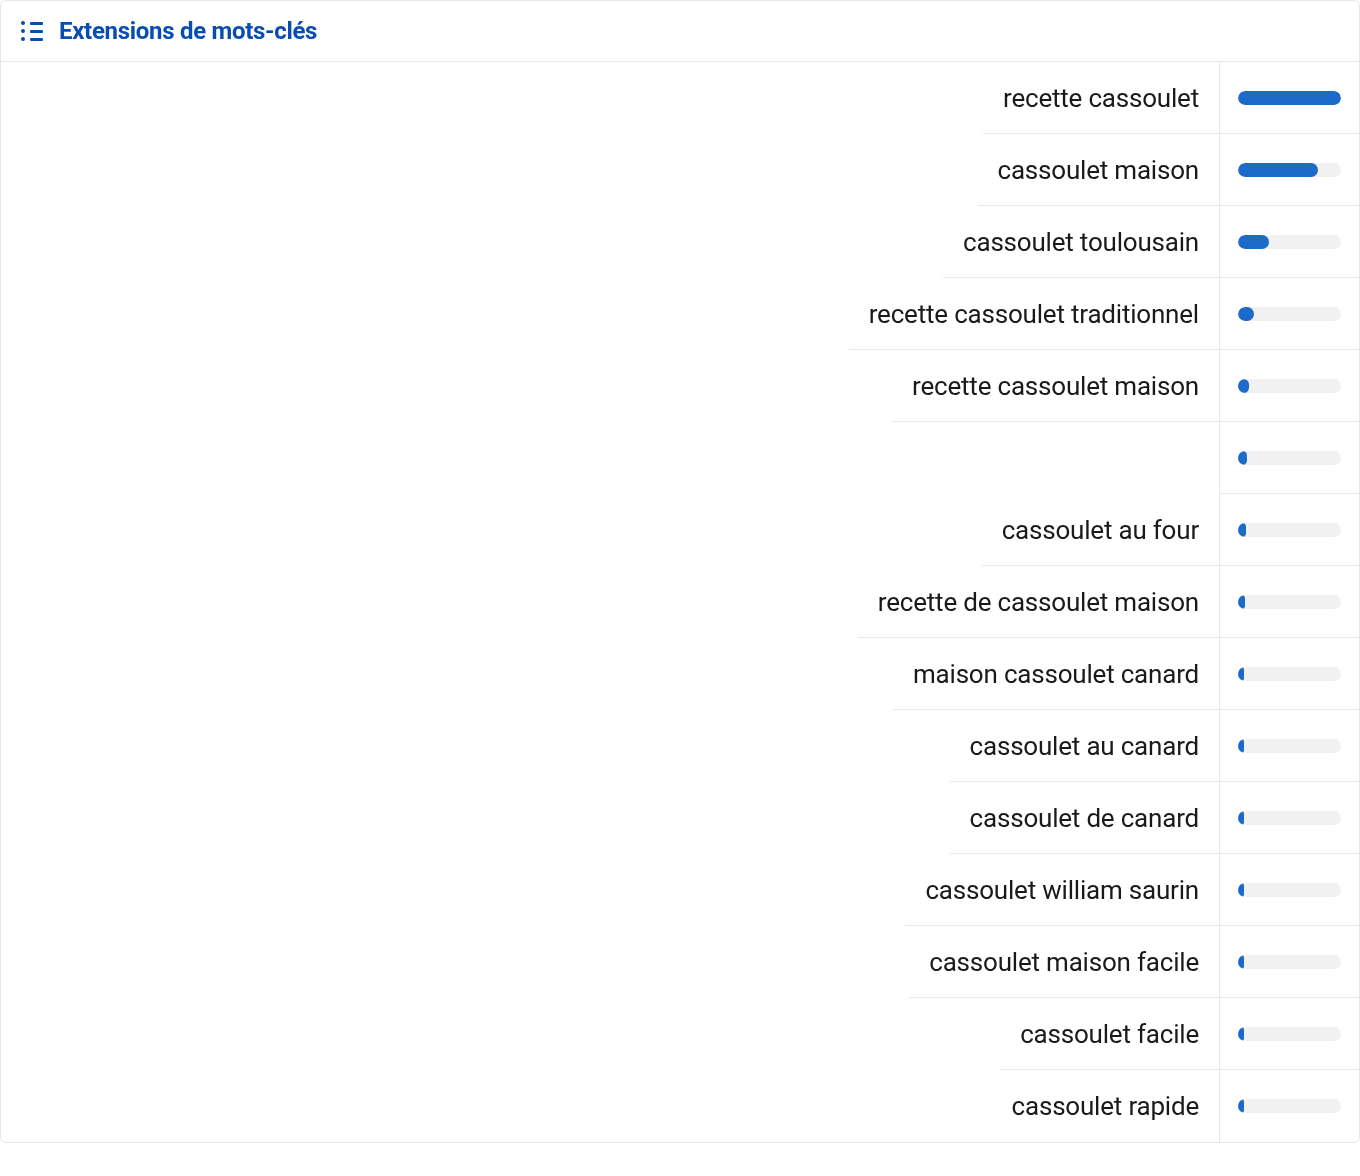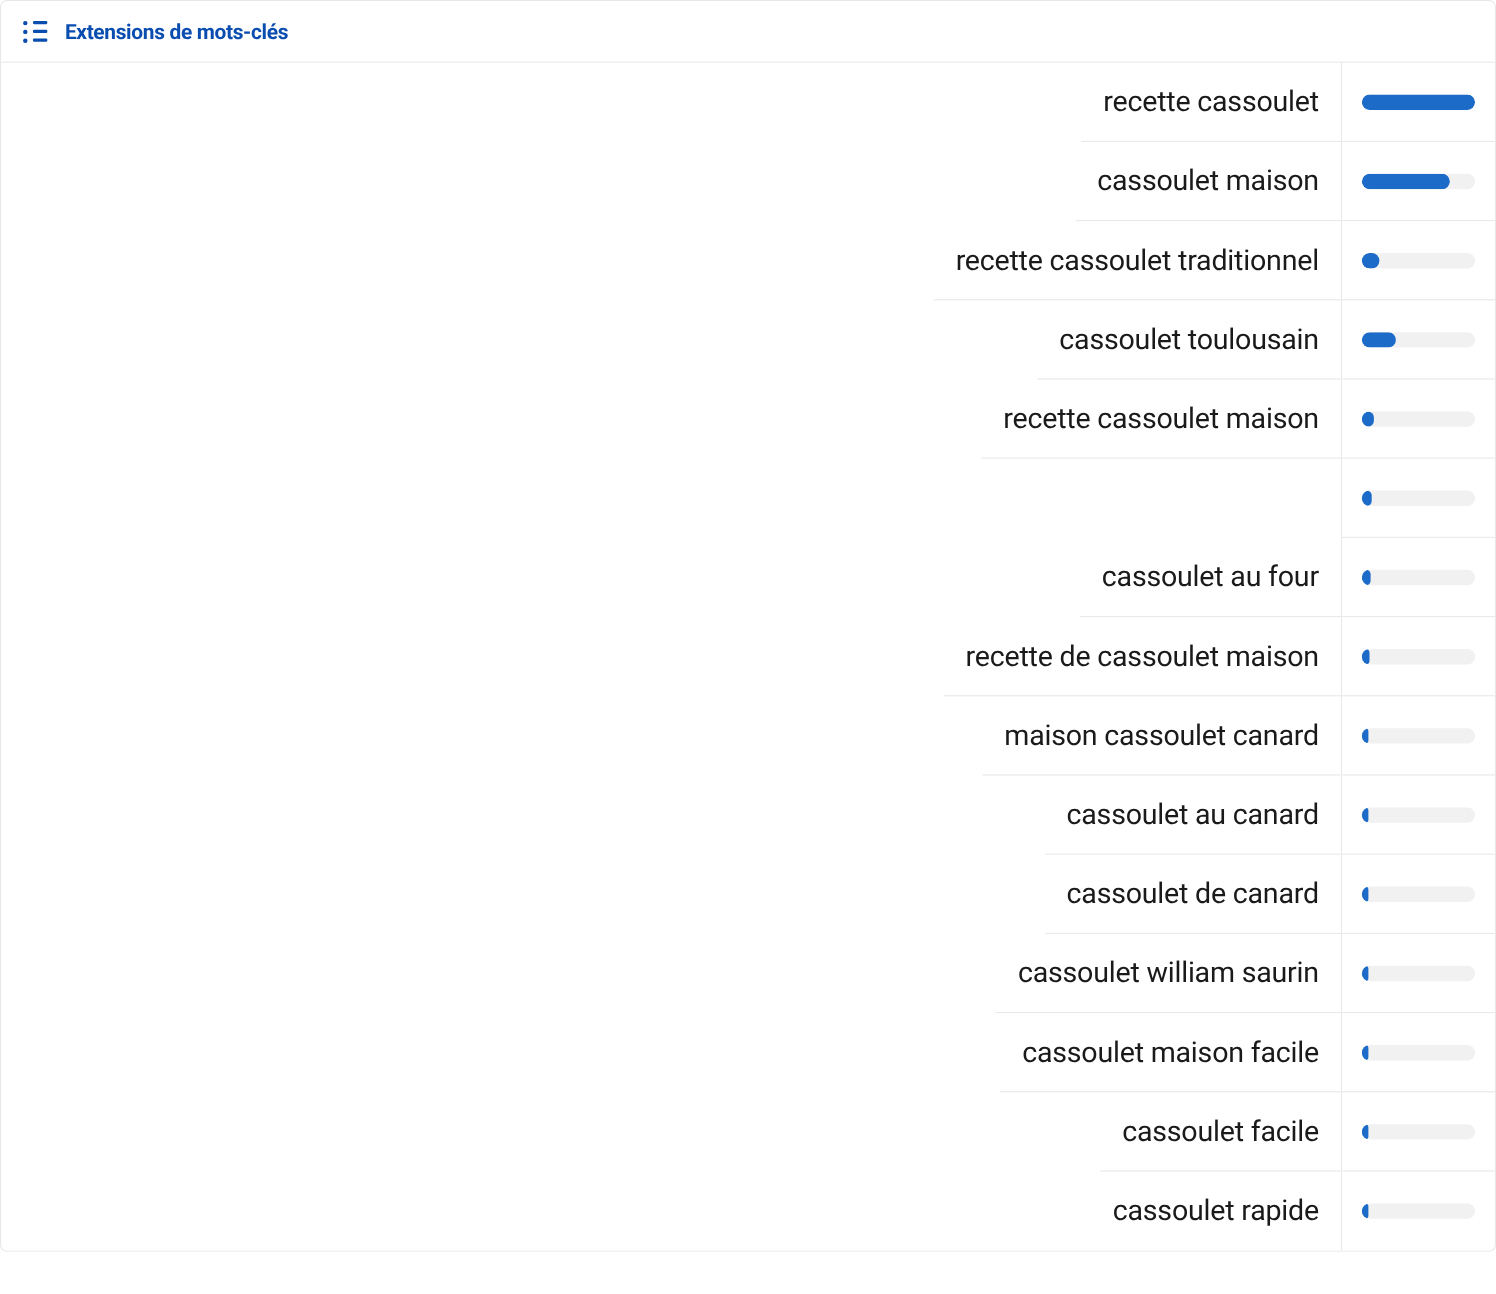--- a/index.html
+++ b/index.html
@@ -42,21 +42,21 @@
       background: #0a4db0;
       border-radius: 50%;
     }
     .list-icon-line {
       width: 14px;
       height: 3px;
       background: #0a4db0;
       border-radius: 1px;
     }
     .header-title {
-      font-size: 19px;
+      font-size: 24px;
       font-weight: 700;
       color: #0a4db0;
       letter-spacing: -0.3px;
     }
     .rows {
       display: flex;
       flex-direction: column;
       align-items: flex-end;
     }
     .row {
@@ -130,32 +130,32 @@
       </div>
       <div class="row">
         <div class="keyword-cell">cassoulet maison</div>
         <div class="bar-cell">
           <div class="bar-track">
             <div class="bar-fill" style="width: 78%;"></div>
           </div>
         </div>
       </div>
       <div class="row">
+        <div class="keyword-cell">cassoulet toulousain</div>
+        <div class="bar-cell">
+          <div class="bar-track">
+            <div class="bar-fill" style="width: 30%;"></div>
+          </div>
+        </div>
+      </div>
+      <div class="row">
         <div class="keyword-cell">recette cassoulet traditionnel</div>
         <div class="bar-cell">
           <div class="bar-track">
             <div class="bar-fill" style="width: 16%;"></div>
-          </div>
-        </div>
-      </div>
-      <div class="row">
-        <div class="keyword-cell">cassoulet toulousain</div>
-        <div class="bar-cell">
-          <div class="bar-track">
-            <div class="bar-fill" style="width: 30%;"></div>
           </div>
         </div>
       </div>
       <div class="row">
         <div class="keyword-cell">recette cassoulet maison</div>
         <div class="bar-cell">
           <div class="bar-track">
             <div class="bar-fill" style="width: 11%;"></div>
           </div>
         </div>

